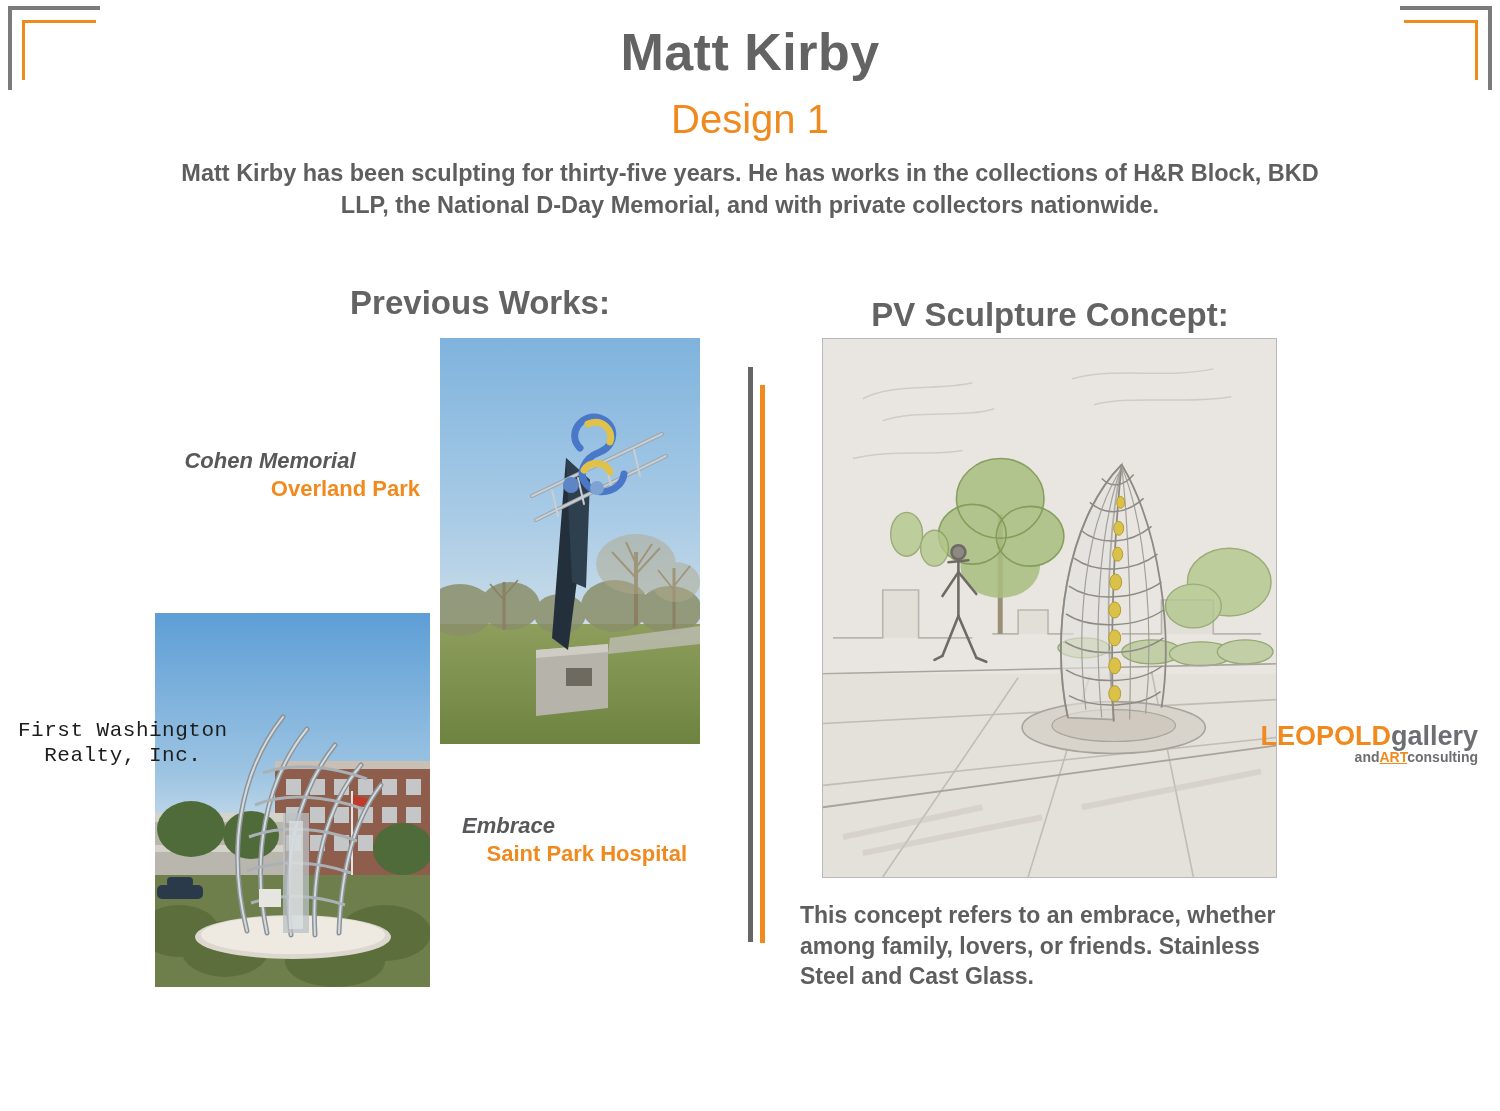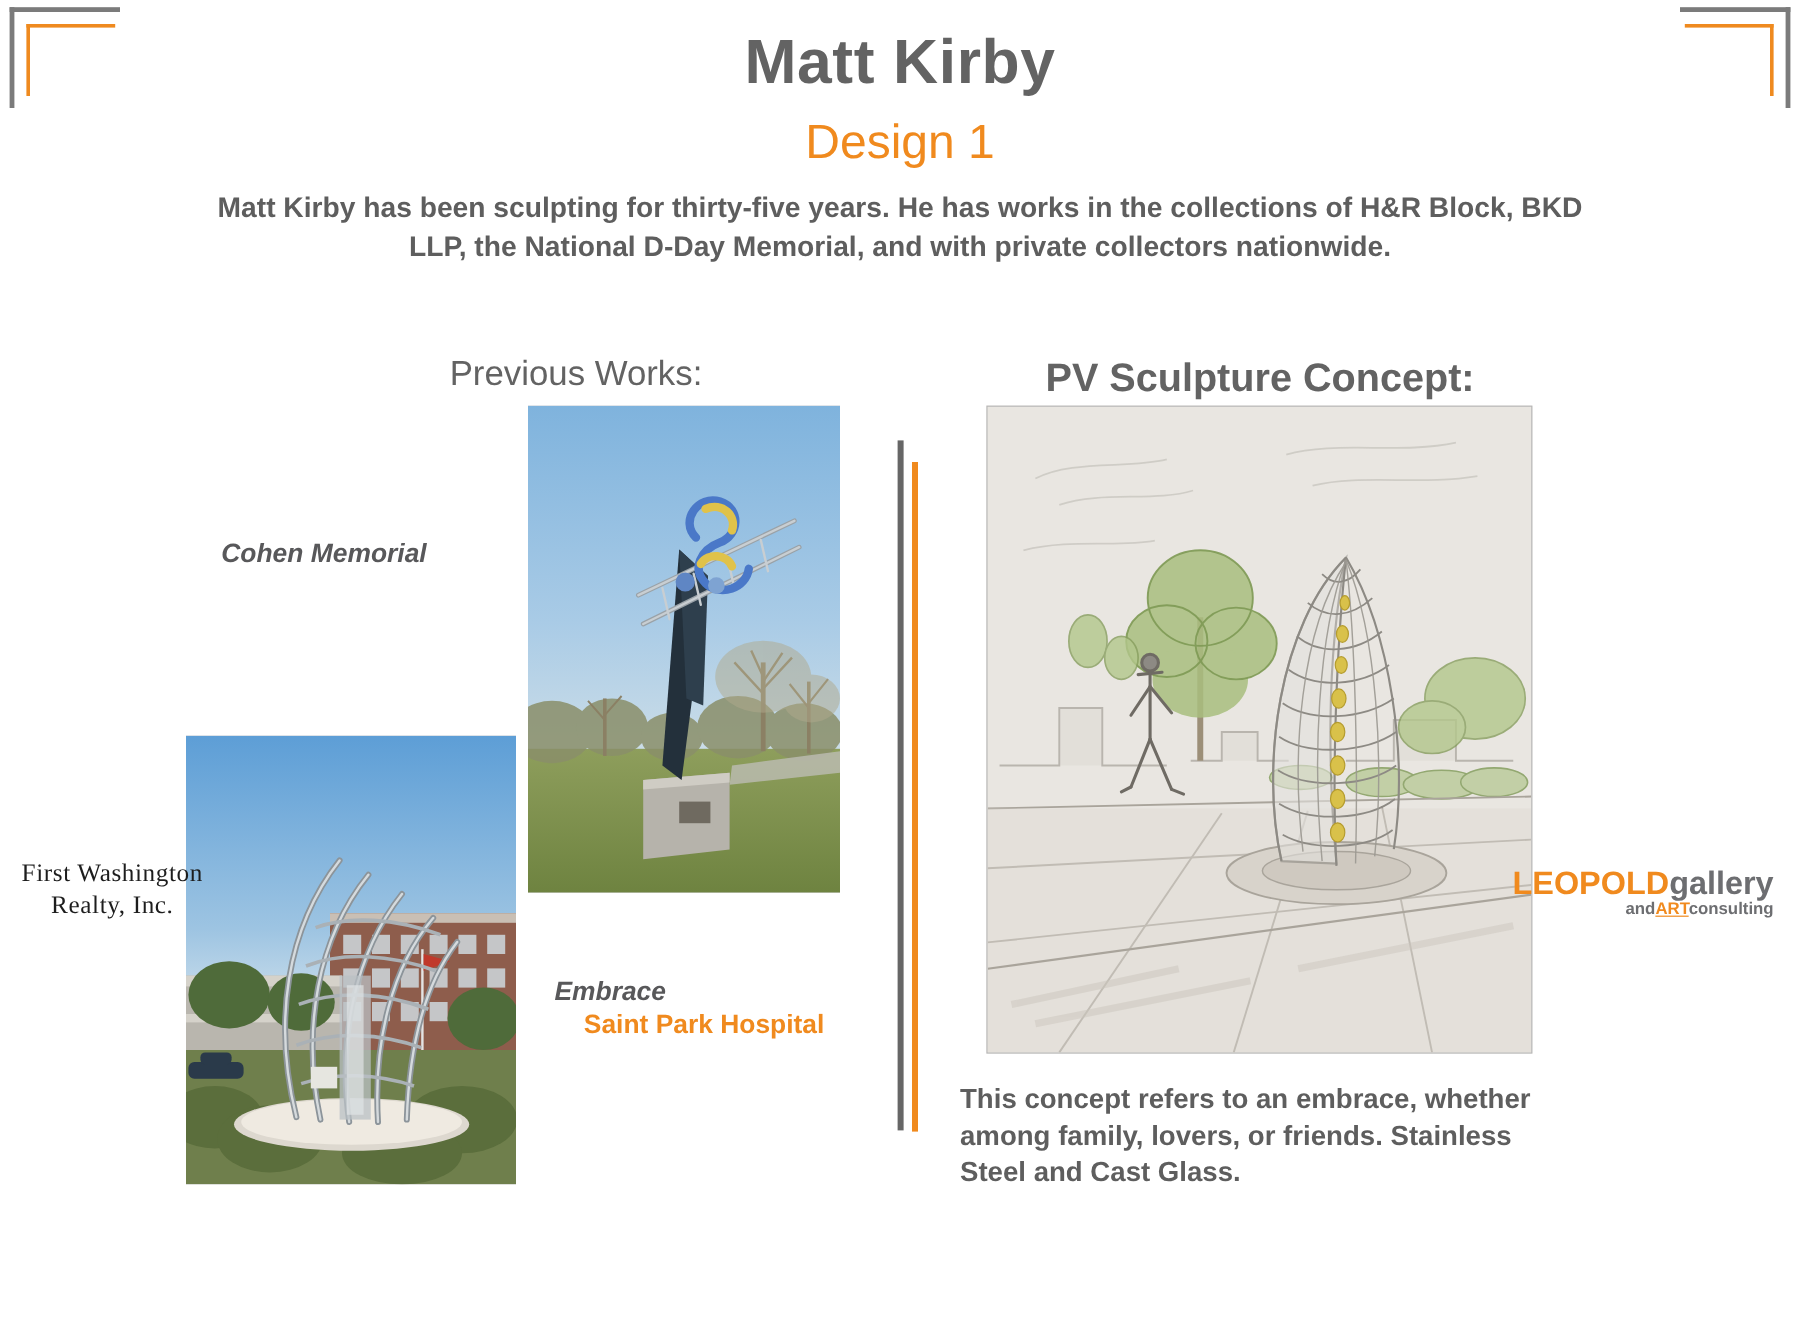--- a/index.html
+++ b/index.html
@@ -65,24 +65,24 @@
     text-align: center;
     font-size: 23.5px;
     font-weight: bold;
     color: #5e5e5e;
     line-height: 1.35;
   }
 
   
   .heading-prev {
     position: absolute;
-    top: 296px; left: 230px; width: 500px;
-    text-align: center;
-    font-size: 29px;
-    font-weight: normal;
+    top: 284px; left: 230px; width: 500px;
+    text-align: center;
+    font-size: 33px;
+    font-weight: bold;
     color: #636363;
   }
   .heading-concept {
     position: absolute;
     top: 296px; left: 790px; width: 520px;
     text-align: center;
     font-size: 33px;
     font-weight: bold;
     color: #636363;
   }
@@ -146,21 +146,21 @@
     font-weight: bold;
     color: #5e5e5e;
     line-height: 1.33;
   }
 
   
   .fw-logo {
     position: absolute;
     left: 18px; bottom: 20px;
     text-align: center;
-    font-family: Liberation Serif, serif;
+    font-family: Liberation Mono, monospace;
     color: #1d1d1d;
   }
   .fw-logo .fw-line1 {
     font-size: 21px;
     letter-spacing: 0.5px;
   }
   .fw-logo .fw-line2 {
     font-size: 21px;
     letter-spacing: 0.5px;
     margin-top: 2px;
@@ -208,20 +208,21 @@
   <div class="intro">Matt Kirby has been sculpting for thirty-five years. He has works in the collections of H&amp;R Block, BKD LLP, the National D-Day Memorial, and with private collectors nationwide.</div>
 
   <div class="heading-prev">Previous Works:</div>
   <div class="heading-concept">PV Sculpture Concept:</div>
 
   <div class="divider-gray"></div>
   <div class="divider-orange"></div>
 
   <div class="caption caption-cohen">
     <div class="c-title">Cohen Memorial</div>
+    <div class="c-loc">Overland Park</div>
   </div>
 
   <div class="caption caption-embrace">
     <div class="c-title">Embrace</div>
     <div class="c-loc">Saint Park Hospital</div>
   </div>
 
   <div class="photo photo-cohen">
     <svg viewBox="0 0 260 406" preserveAspectRatio="none" aria-hidden="true">
       <defs>

